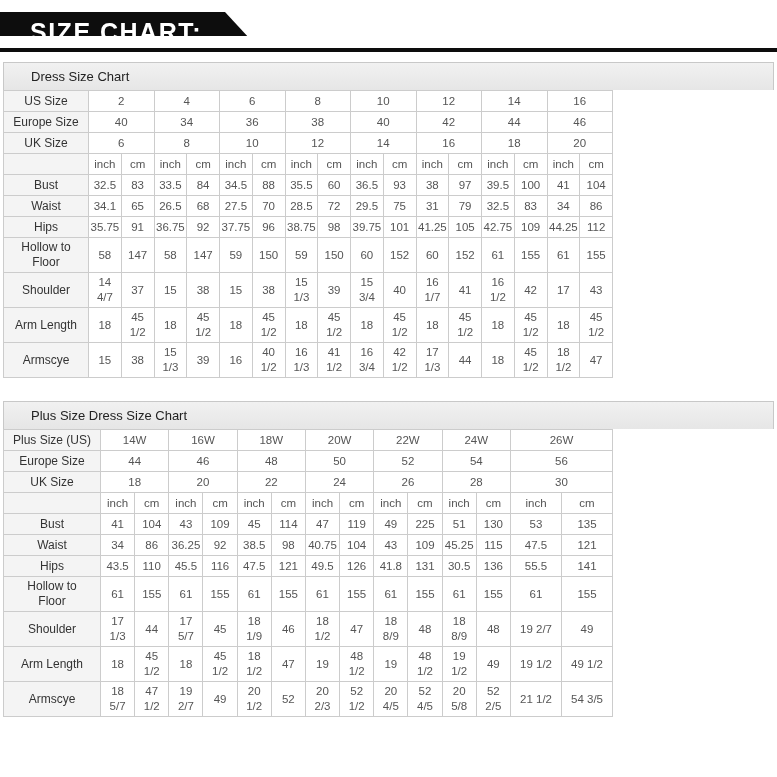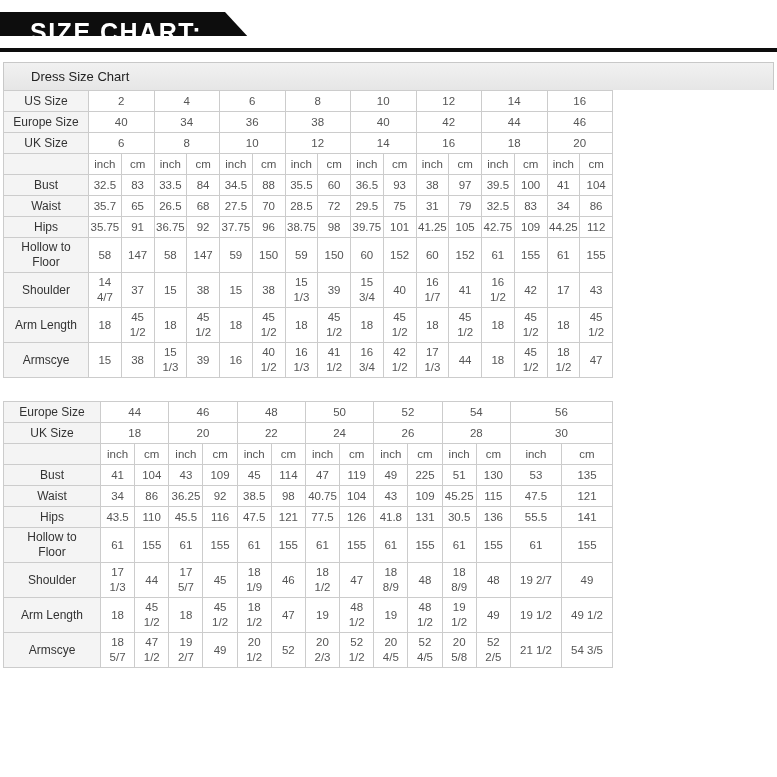--- a/index.html
+++ b/index.html
@@ -172,21 +172,21 @@
           <td>93</td>
           <td>38</td>
           <td>97</td>
           <td>39.5</td>
           <td>100</td>
           <td>41</td>
           <td>104</td>
         </tr>
         <tr>
           <th>Waist</th>
-          <td>35.7</td>
+          <td>34.1</td>
           <td>65</td>
           <td>26.5</td>
           <td>68</td>
           <td>27.5</td>
           <td>70</td>
           <td>28.5</td>
           <td>72</td>
           <td>29.5</td>
           <td>75</td>
           <td>31</td>
@@ -312,39 +312,50 @@
 1/2</td>
           <td>18
 1/2</td>
           <td>47</td>
         </tr>
       </tbody>
   </table>
 </div>
 
 <div class="section sec2">
+  <div class="table-title">Plus Size Dress Size Chart</div>
   <table class="size-table t2">
     <colgroup>
         <col class="c-label">
         <col>
         <col>
         <col>
         <col>
         <col>
         <col>
         <col>
         <col>
         <col>
         <col>
         <col>
         <col>
         <col>
         <col>
       </colgroup>
       <tbody>
+        <tr>
+          <th>Plus Size (US)</th>
+          <td colspan="2">14W</td>
+          <td colspan="2">16W</td>
+          <td colspan="2">18W</td>
+          <td colspan="2">20W</td>
+          <td colspan="2">22W</td>
+          <td colspan="2">24W</td>
+          <td colspan="2">26W</td>
+        </tr>
         <tr>
           <th>Europe Size</th>
           <td colspan="2">44</td>
           <td colspan="2">46</td>
           <td colspan="2">48</td>
           <td colspan="2">50</td>
           <td colspan="2">52</td>
           <td colspan="2">54</td>
           <td colspan="2">56</td>
         </tr>
@@ -410,21 +421,21 @@
           <td>121</td>
         </tr>
         <tr>
           <th>Hips</th>
           <td>43.5</td>
           <td>110</td>
           <td>45.5</td>
           <td>116</td>
           <td>47.5</td>
           <td>121</td>
-          <td>77.5</td>
+          <td>49.5</td>
           <td>126</td>
           <td>41.8</td>
           <td>131</td>
           <td>30.5</td>
           <td>136</td>
           <td>55.5</td>
           <td>141</td>
         </tr>
         <tr>
           <th>Hollow to

